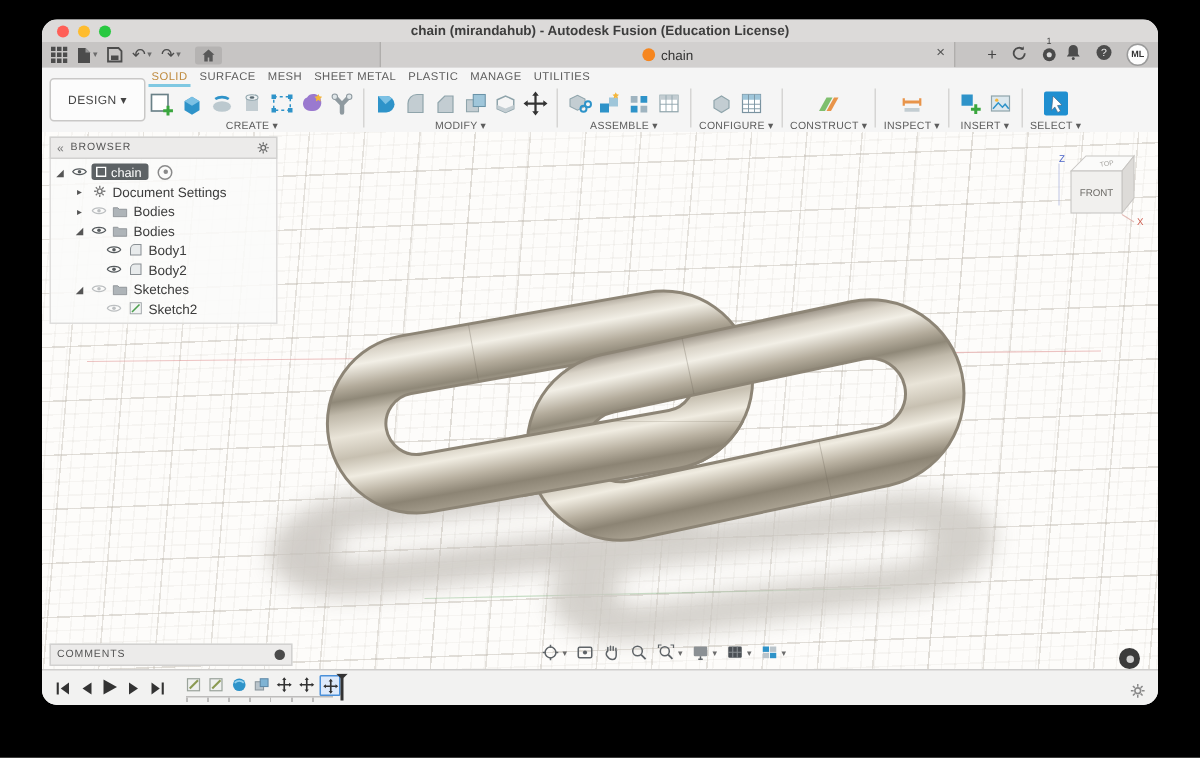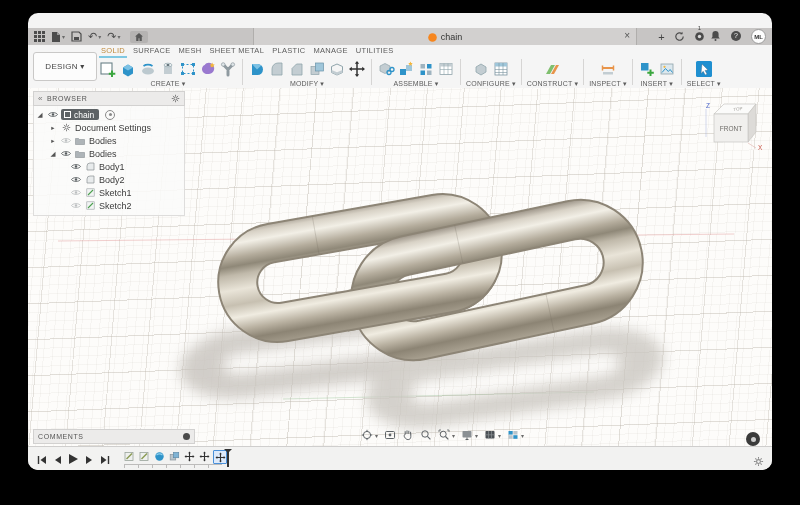--- a/index.html
+++ b/index.html
@@ -92,20 +92,26 @@
   .playhead .bar{position:absolute;left:3px;top:3px;width:1.5px;height:15px;background:#333;}
   .playhead .flag{position:absolute;left:0;top:0;width:8px;height:4px;background:#333;
     clip-path:polygon(0 0,100% 0,50% 100%);}
   .tgear{position:absolute;right:8px;top:6px;}
 </style>
 </head>
 <body>
 
 <div class="win">
 
+  <div class="titlebar">
+    <span class="tl r"></span>
+    <span class="tl y"></span>
+    <span class="tl g"></span>
+    <div class="wtitle">chain (mirandahub) - Autodesk Fusion (Education License)</div>
+  </div>
 
   <div class="tabbar">
     <div class="qt">
       <span class="qtb">
         <svg width="11" height="11" viewBox="0 0 11 11">
             <g fill="#4c4c4c">
               <rect x="0" y="0" width="3" height="3"></rect>
               <rect x="4" y="0" width="3" height="3"></rect>
               <rect x="8" y="0" width="3" height="3"></rect>
               <rect x="0" y="4" width="3" height="3"></rect>
@@ -566,36 +572,36 @@
               </svg>
             </span>
           <span class="tico">
               <svg width="9" height="9" viewBox="0 0 9 9">
                 <path d="M1 8V4a3 3 0 0 1 3-3h4v7z" fill="#e8ebec" stroke="#8a9094" stroke-width=".7"></path>
               </svg>
             </span>
           <span>Body2</span>
         </div>
 
-
-        <div class="brow" style="padding-left:36px">
+        <div class="brow" style="padding-left:15px">
+          <span class="tri">◢</span>
           <span class="eye">
               <svg width="10" height="7" viewBox="0 0 10 7">
                 <path d="M.5 3.5C2 1 8 1 9.5 3.5 8 6 2 6 .5 3.5z" fill="none" stroke="#bcbfc1" stroke-width=".9"></path>
                 <circle cx="5" cy="3.5" r="1.2" fill="#bcbfc1"></circle>
               </svg>
             </span>
           <span class="tico">
-              <svg width="9" height="9" viewBox="0 0 9 9">
-                <rect x=".8" y=".8" width="7.4" height="7.4" fill="#f2f4f4" stroke="#9aa0a4" stroke-width=".6"></rect>
-                <path d="M2 7L7 2" stroke="#4da04f" stroke-width="1.1"></path>
-              </svg>
-            </span>
-          <span>Sketch1</span>
-        </div>
+              <svg width="10" height="8" viewBox="0 0 10 8">
+                <path d="M.5 1.5h3l1 1h5v5h-9z" fill="#aeb4b8" stroke="#8a9094" stroke-width=".6"></path>
+              </svg>
+            </span>
+          <span>Sketches</span>
+        </div>
+
 
         <div class="brow" style="padding-left:36px">
           <span class="eye">
               <svg width="10" height="7" viewBox="0 0 10 7">
                 <path d="M.5 3.5C2 1 8 1 9.5 3.5 8 6 2 6 .5 3.5z" fill="none" stroke="#bcbfc1" stroke-width=".9"></path>
                 <circle cx="5" cy="3.5" r="1.2" fill="#bcbfc1"></circle>
               </svg>
             </span>
           <span class="tico">
               <svg width="9" height="9" viewBox="0 0 9 9">

